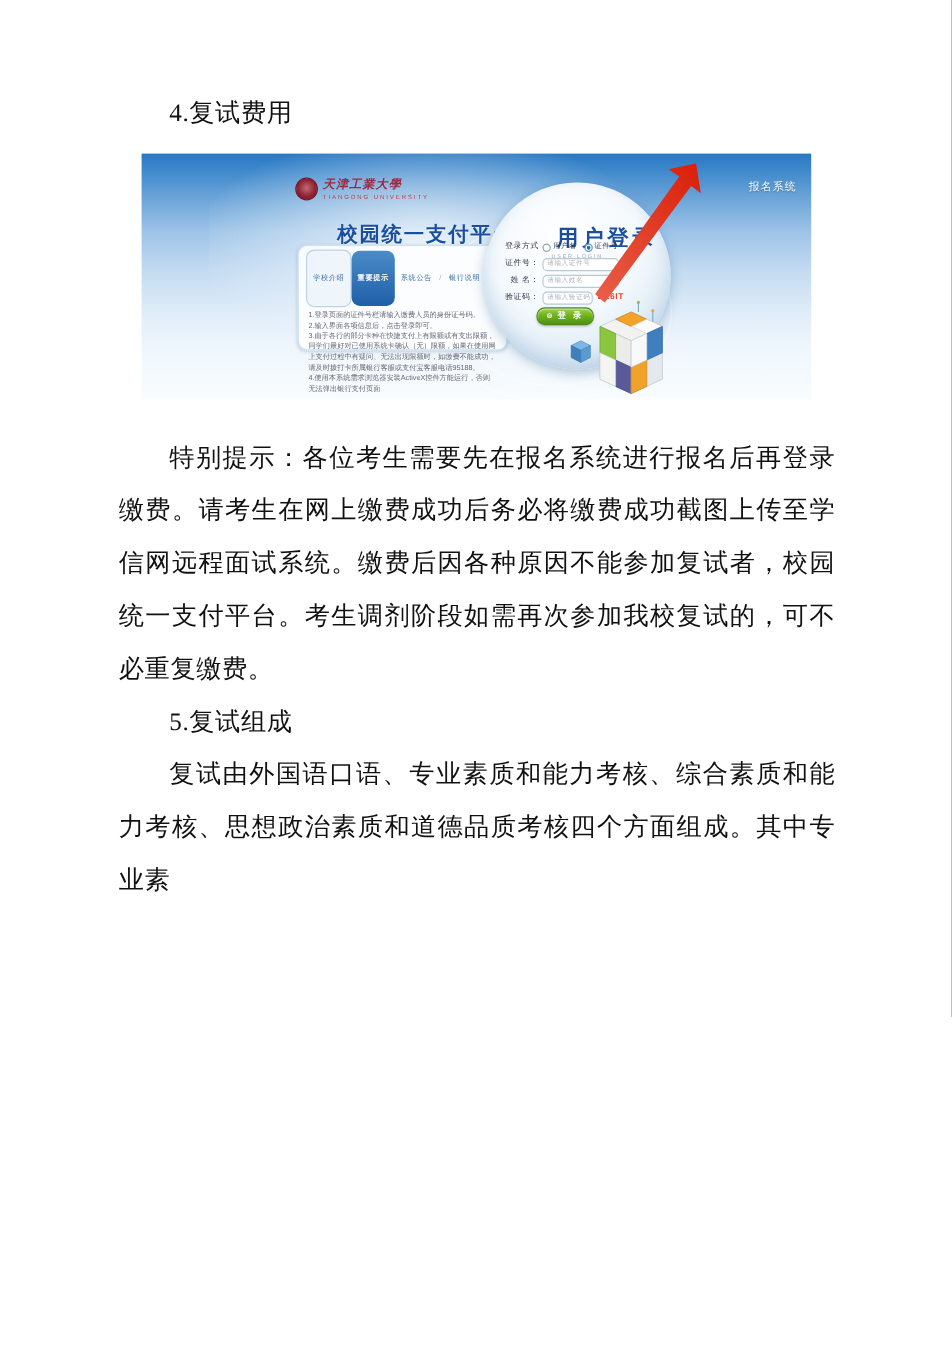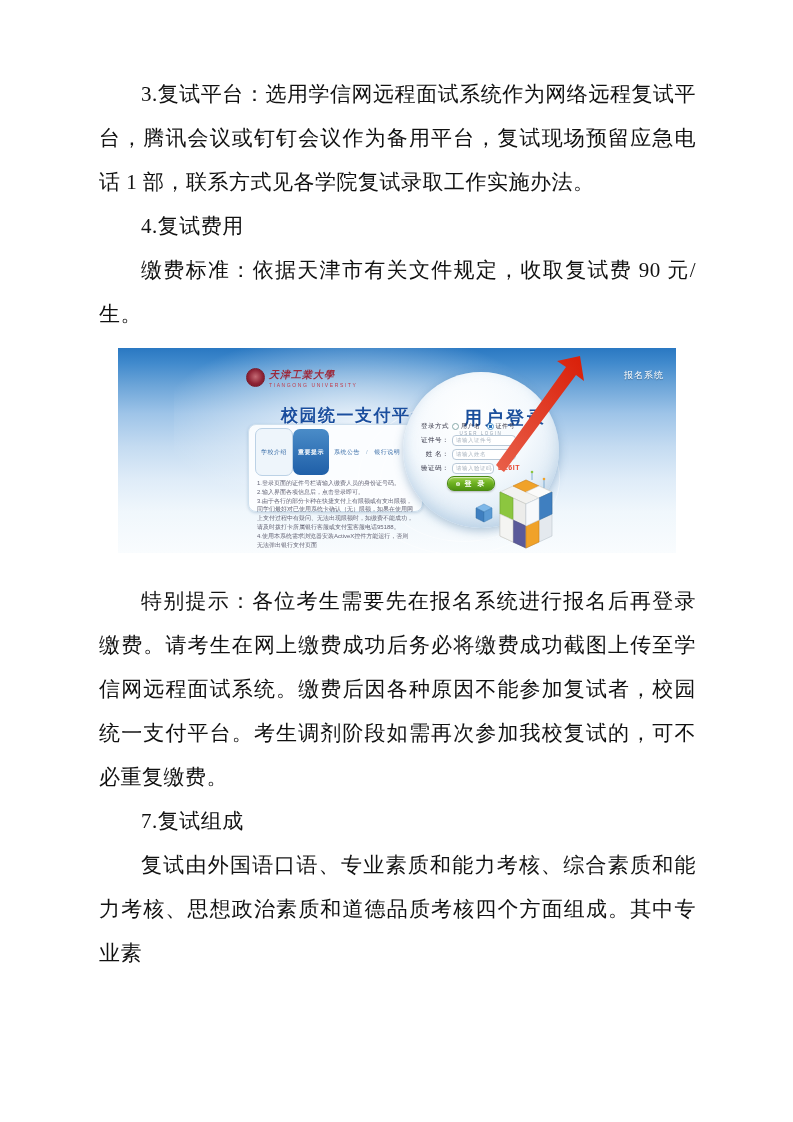--- a/index.html
+++ b/index.html
@@ -137,23 +137,21 @@
   .arrow-svg,.cube-svg{position:absolute;pointer-events:none;}
   .arrow-svg{left:0;top:0;width:558px;height:205px;}
   .cube-svg{left:352px;top:122px;width:100px;height:83px;}
 </style>
 </head>
 <body>
 
 <div class="page">
   <div class="doc">
 
-    <p>3.复试平台：选用学信网远程面试系统作为网络远程复试平台，腾讯会议或钉钉会议作为备用平台，复试现场预留应急电话 1 部，联系方式见各学院复试录取工作实施办法。</p>
     <p>4.复试费用</p>
-    <p>缴费标准：依据天津市有关文件规定，收取复试费 90 元/生。</p>
 
     <figure class="shot" style="margin-left:19px;margin-right:0;">
       <div class="ring r1"></div>
       <div class="ring r2"></div>
 
       <div class="shot-banner-link">报名系统</div>
 
       <div class="shot-logo">
         <div class="seal"></div>
         <div class="logo-text">
@@ -264,17 +262,17 @@
           <linearGradient id="ar" x1="0" y1="1" x2="1" y2="0">
             <stop offset="0" stop-color="#e9604a"></stop>
               <stop offset="1" stop-color="#d91e08"></stop>
           </linearGradient>
         </defs>
         <polygon fill="url(#ar)" points="382,121 386,124 458,27 466,33 462,8 439,13 448,19 378,117"></polygon>
       </svg>
     </figure>
 
     <p>特别提示：各位考生需要先在报名系统进行报名后再登录缴费。请考生在网上缴费成功后务必将缴费成功截图上传至学信网远程面试系统。缴费后因各种原因不能参加复试者，校园统一支付平台。考生调剂阶段如需再次参加我校复试的，可不必重复缴费。</p>
-    <p>7.复试组成</p>
+    <p>5.复试组成</p>
     <p>复试由外国语口语、专业素质和能力考核、综合素质和能力考核、思想政治素质和道德品质考核四个方面组成。其中专业素</p>
 
   </div>
 </div>
 
 </body></html>

